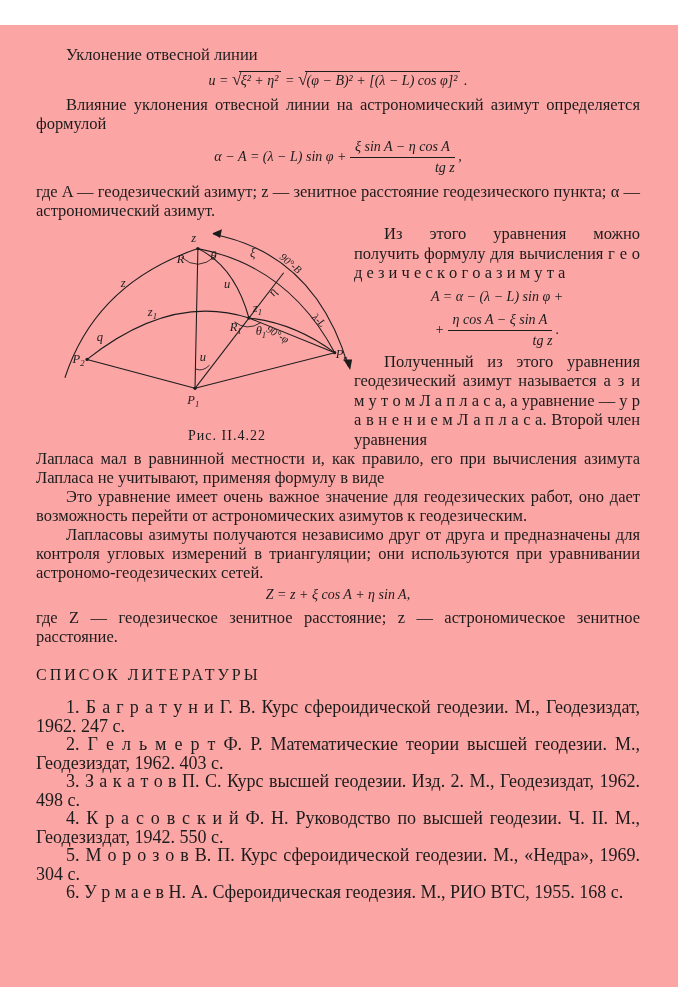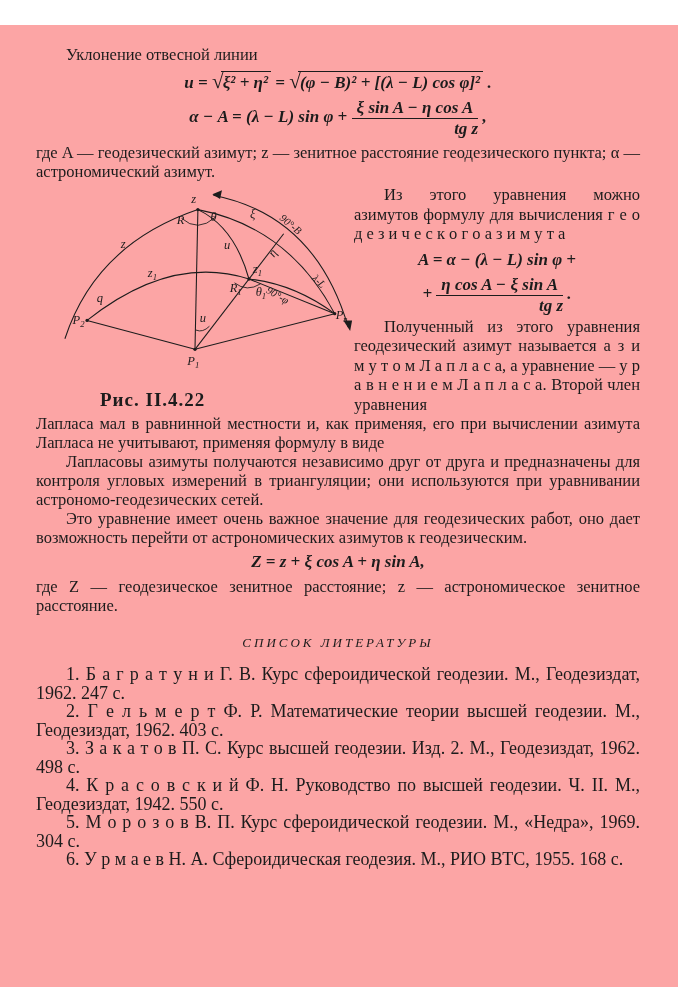--- a/index.html
+++ b/index.html
@@ -4,65 +4,64 @@
 <style>
   html,body{margin:0;padding:0;}
   .page{
     width:678px;height:987px;background:#fca5a5;position:relative;overflow:hidden;
     font-family:"Liberation Serif","DejaVu Serif",serif;color:#1c1c1c;margin-top:25px;
   }
   .content{position:absolute;left:36px;top:20px;width:604px;}
   .content p{margin:0;font-size:16.5px;line-height:19px;text-align:justify;}
   p.indent{text-indent:30px;}
   .formula{
-    text-align:center;font-style:italic;font-size:17px;margin:5px 0;
+    text-align:center;font-style:italic;font-size:14px;margin:5px 0;
     font-family:"Liberation Serif","DejaVu Serif",serif;
-    font-weight:bold;
   }
   .frac{display:inline-block;vertical-align:middle;text-align:right;line-height:18px;}
   .frac .num{display:block;border-bottom:1.3px solid #1c1c1c;padding:0 5px 1px;}
   .frac .den{display:block;padding-top:1px;}
   .sqrt .sign{font-style:normal;font-size:1.25em;margin-right:-3px;}
   .sqrt .rad{border-top:1.4px solid #1c1c1c;padding:1px 3px 0 2px;}
   .two-col{display:flex;margin-top:4px;}
   .fig-box{width:318px;flex:none;}
   .right-col{width:286px;flex:none;}
   .right-col p{line-height:19.5px;}
   .right-col .formula{margin:6px 0 2px;}
   .fig-caption{
-    padding-left:64px;font-weight:700;font-size:19px;
+    text-align:center;padding-left:64px;font-weight:400;font-size:14px;
     letter-spacing:1px;margin-top:12px;
   }
   .figtext{font-family:"Liberation Serif","DejaVu Serif",serif;font-style:italic;
     font-size:13px;fill:#1c1c1c;}
   .figsmall{font-size:11px;}
   .sub{font-size:9px;}
   .biblio-heading{
-    text-align:center;letter-spacing:3px;font-size:13px;font-weight:400;
+    text-align:left;letter-spacing:3px;font-size:16px;font-weight:400;
     margin:20px 0 14px;
-    font-style:italic;
   }
   .refs p{font-size:18px;line-height:18.5px;text-indent:30px;text-align:justify;margin:0;}
   path.ln{fill:none;stroke:#1c1c1c;stroke-width:1.1;}
   path.thin{fill:none;stroke:#1c1c1c;stroke-width:0.9;}
   circle.dot{fill:#1c1c1c;}
   polygon.arrow{fill:#1c1c1c;}
 </style>
 </head>
 <body>
 
 <div class="page">
   <div class="content">
 
     <p class="indent">Уклонение отвесной линии</p>
 
     <div class="formula">
       <span>u = </span><span class="sqrt"><span class="sign">√</span><span class="rad">ξ² + η²</span></span><span> = </span><span class="sqrt"><span class="sign">√</span><span class="rad">(φ − B)² + [(λ − L) cos φ]²</span></span><span> .</span>
     </div>
 
+    <p class="indent">Влияние уклонения отвесной линии на астрономический азимут определяется формулой</p>
 
     <div class="formula">
       <span>α − A = (λ − L) sin φ + </span><span class="frac"><span class="num">ξ sin A − η cos A</span><span class="den">tg z</span></span><span> ,</span>
     </div>
 
     <p>где A — геодезический азимут; z — зенитное расстояние геодезического пункта; α — астрономический азимут.</p>
 
     <div class="two-col">
 
       <div class="fig-box">
@@ -111,34 +110,34 @@
           <text class="figtext" x="63" y="118">q</text>
           <text class="figtext" x="170" y="139">u</text>
           <text class="figtext" x="38" y="141"><tspan>P</tspan><tspan class="sub" dy="3">2</tspan></text>
           <text class="figtext" x="157" y="183"><tspan>P</tspan><tspan class="sub" dy="3">1</tspan></text>
           <text class="figtext" x="311" y="136"><tspan>P</tspan><tspan class="sub" dy="3">n</tspan></text>
         </svg>
         <div class="fig-caption">Рис. II.4.22</div>
       </div>
 
       <div class="right-col">
-        <p class="indent">Из этого уравнения можно азимутов формулу для вычисления г е о д е з и ч е с к о г о  а з и м у т а</p>
+        <p class="indent">Из этого уравнения можно получить формулу для вычисления г е о д е з и ч е с к о г о  а з и м у т а</p>
         <div class="formula">A = α − (λ − L) sin φ +</div>
         <div class="formula">
           <span>+ </span><span class="frac"><span class="num">η cos A − ξ sin A</span><span class="den">tg z</span></span><span> .</span>
         </div>
         <p class="indent">Полученный из этого уравнения геодезический азимут называется  а з и м у т о м  Л а п л а с а,  а уравнение — у р а в н е н и е м  Л а п л а с а.  Второй член уравнения</p>
       </div>
     </div>
 
-    <p>Лапласа мал в равнинной местности и, как применяя, его при вычислении азимута Лапласа не учитывают, применяя формулу в виде</p>
+    <p>Лапласа мал в равнинной местности и, как правило, его при вычисления азимута Лапласа не учитывают, применяя формулу в виде</p>
 
 
+    <p class="indent">Это уравнение имеет очень важное значение для геодезических работ, оно дает возможность  перейти от астрономических азимутов к геодезическим.</p>
     <p class="indent">Лапласовы азимуты получаются независимо друг от друга и предназначены для контроля угловых измерений в триангуляции; они используются при уравнивании астрономо-геодезических сетей.</p>
-    <p class="indent">Это уравнение имеет очень важное значение для геодезических работ, оно дает возможность  перейти от астрономических азимутов к геодезическим.</p>
 
     <div class="formula">Z = z + ξ cos A + η sin A,</div>
 
     <p>где Z — геодезическое зенитное расстояние; z — астрономическое зенитное расстояние.</p>
 
     <div class="biblio-heading">СПИСОК  ЛИТЕРАТУРЫ</div>
 
     <div class="refs">
       <p>1. Б а г р а т у н и  Г. В.  Курс сфероидической геодезии. М., Геодезиздат, 1962. 247 с.</p>
       <p>2. Г е л ь м е р т  Ф. Р.  Математические теории высшей геодезии. М., Геодезиздат, 1962. 403 с.</p>

